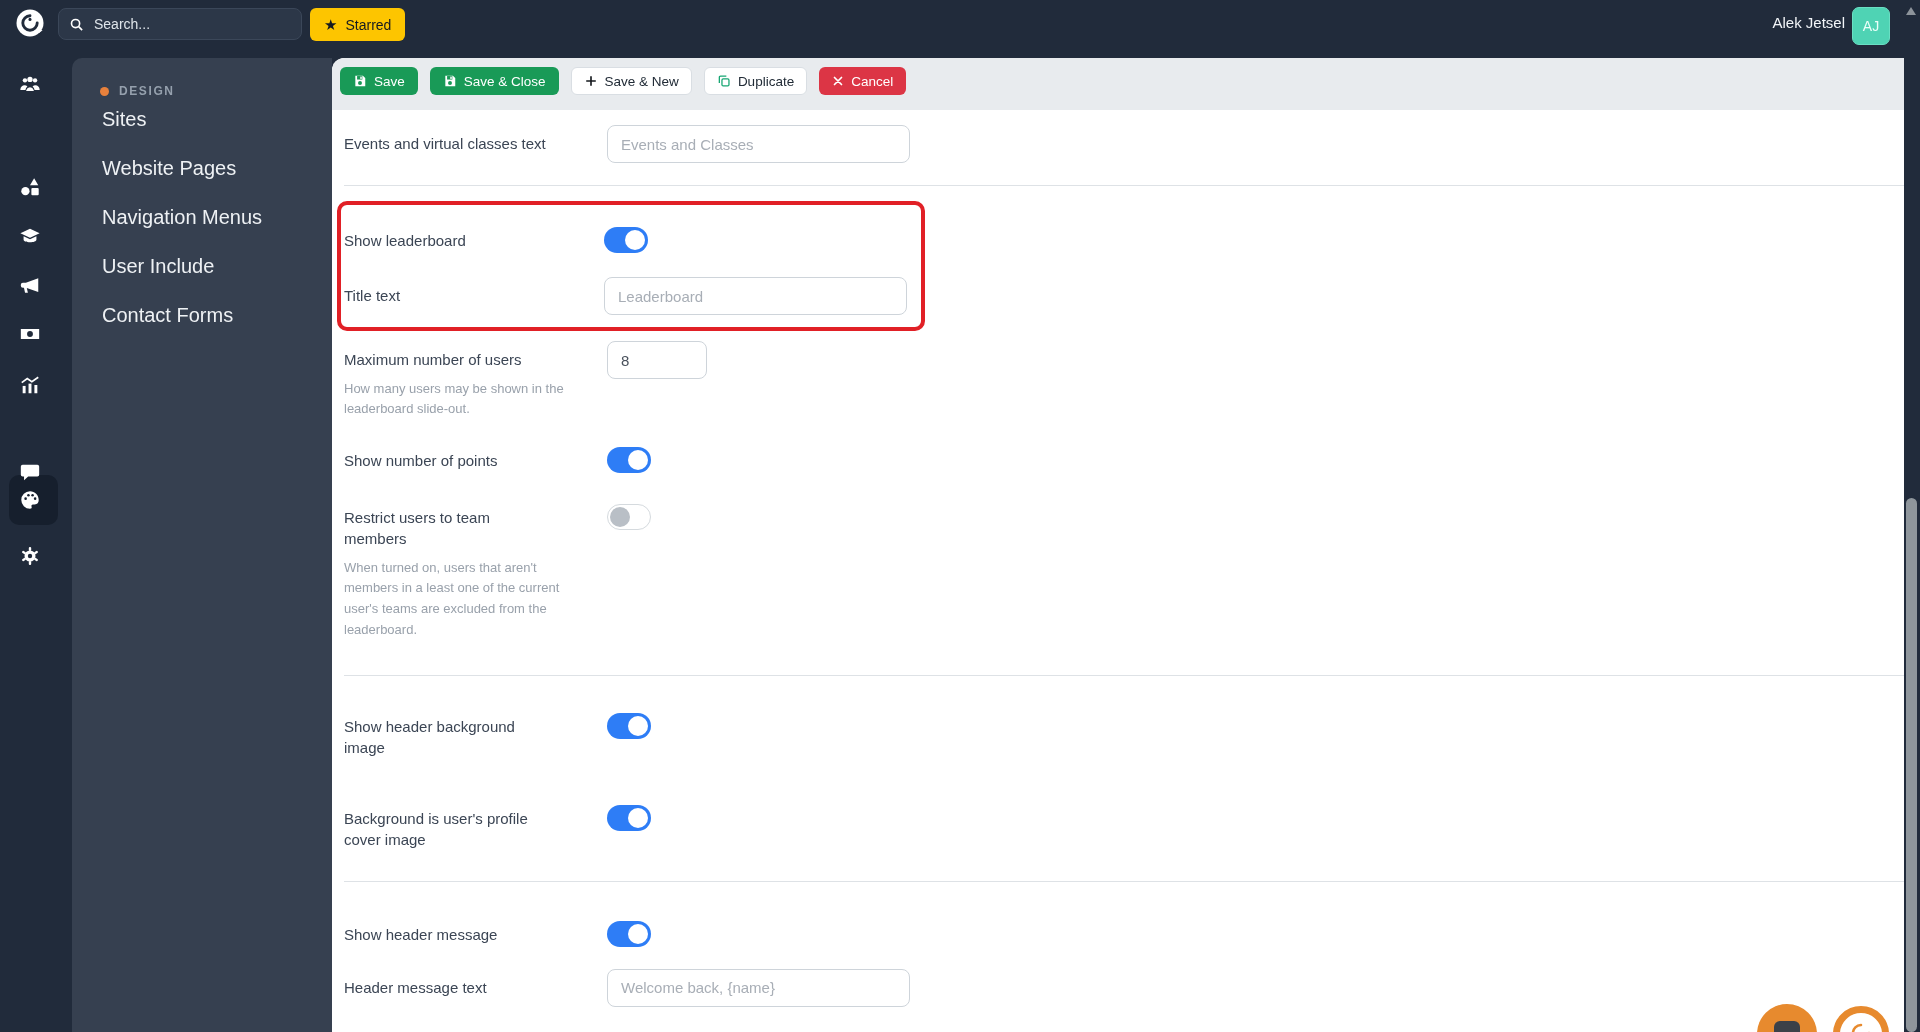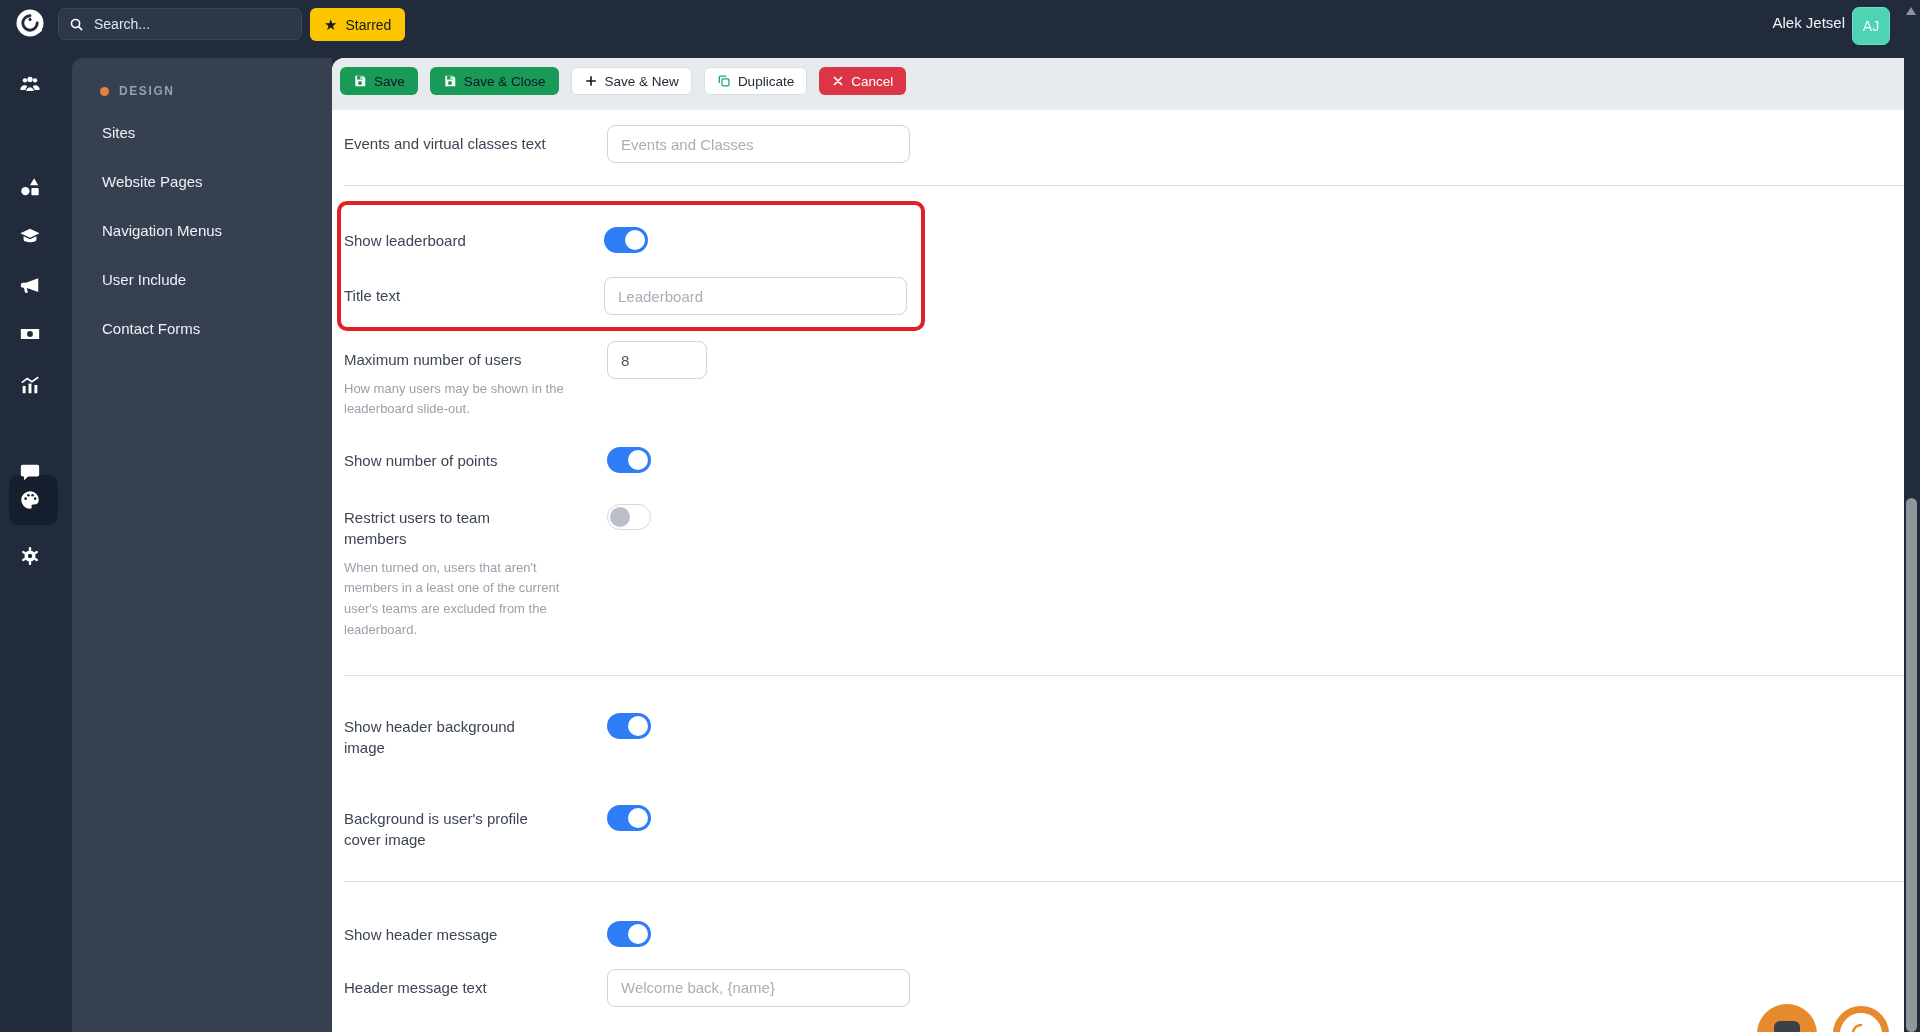--- a/index.html
+++ b/index.html
@@ -39,39 +39,39 @@
   .rail-item svg{width:22px;height:22px;}
   .rail-active-bg{
     position:absolute;left:9px;top:429px;width:49px;height:50px;background:#161f2d;border-radius:10px;
   }
   
   .panel{position:absolute;left:72px;top:58px;width:260px;height:974px;background:#364050;border-radius:10px 0 0 0;}
   .panel-head{display:flex;align-items:center;gap:10px;padding:26px 0 10px 28px;}
   .dot{width:9px;height:9px;border-radius:50%;background:#e8813c;}
   .panel-head-label{color:#95a0ad;font-size:12px;font-weight:bold;letter-spacing:1.6px;}
   .item{
-    height:49px;display:flex;align-items:center;padding-left:30px;color:#eef1f4;font-size:15px;cursor:pointer;
+    height:49px;display:flex;align-items:flex-start;padding-left:30px;color:#eef1f4;font-size:20px;cursor:pointer;
   }
   .item.active{background:#2a3443;width:215px;border-radius:0 6px 6px 0;}
   
   .main{
     position:absolute;left:332px;top:58px;width:1572px;height:974px;background:#ffffff;
     border-radius:12px 0 0 0;overflow:hidden;
   }
   .toolbar{
     height:52px;background:#e8ebee;border-radius:12px 0 0 0;
     display:flex;align-items:flex-start;gap:12px;padding:9px 0 0 8px;box-sizing:border-box;
   }
   .btn{
     height:28px;padding:0 12px;border-radius:6px;border:1px solid transparent;cursor:pointer;
     display:inline-flex;align-items:center;gap:7px;font-size:13.5px;font-family:"Liberation Sans",sans-serif;
     box-sizing:border-box;
   }
   .btn svg{flex:none;}
-  .btn-green{background:#199a57;color:#0f172a;}
+  .btn-green{background:#199a57;color:#ffffff;}
   .btn-light{background:#fff;color:#212b36;border-color:#d9dee3;}
   .btn-red{background:#dc3545;color:#fff;align-items:center;}
   
   .form{padding:15px 0 0 12px;}
   .row{display:flex;align-items:flex-start;}
   .labelcol{width:263px;flex:none;box-sizing:border-box;}
   .lbl{font-size:15px;color:#3b4554;line-height:1.38;max-width:195px;padding-top:9px;}
   .lbl-wide{max-width:260px;}
   .help{font-size:13px;color:#99a1ab;line-height:1.6;max-width:248px;margin-top:8px;}
   .inp{

